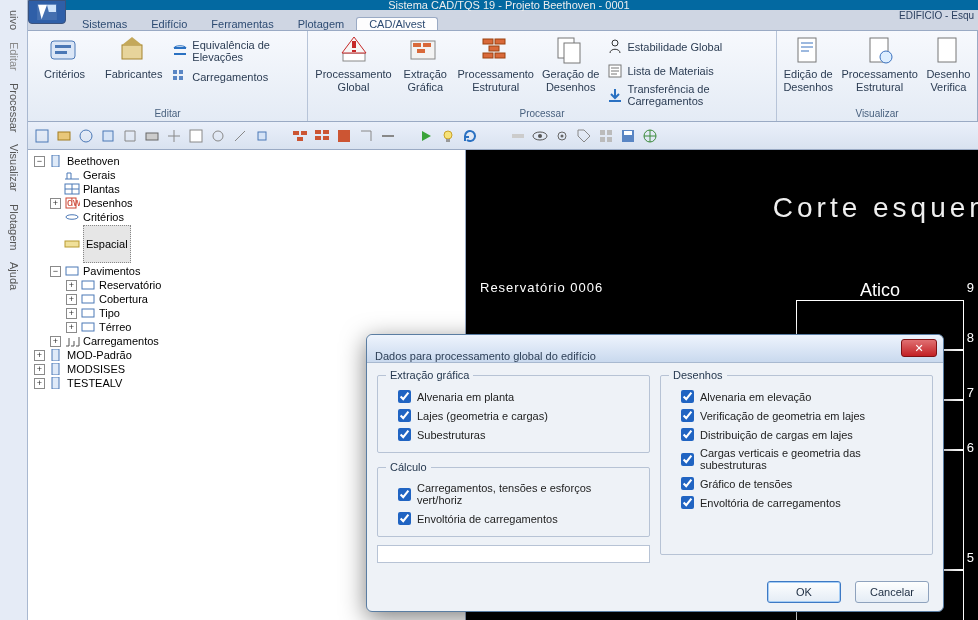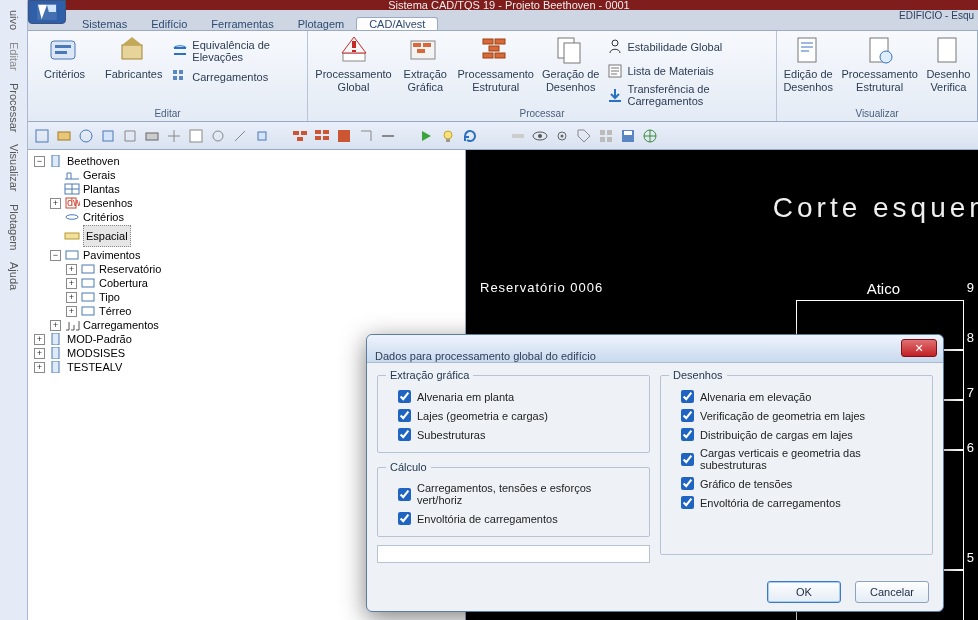--- a/index.html
+++ b/index.html
@@ -1,21 +1,21 @@
 <!DOCTYPE html>
 <html><head>
 <meta charset="utf-8">
 <style>
 * { margin: 0; padding: 0; box-sizing: border-box; font-family: "Segoe UI", Tahoma, sans-serif; font-size: 11px; }
 body { width: 978px; height: 620px; background: #cfd6e3; overflow: hidden; position: relative; }
 
 .vbar { position: absolute; left: 0; top: 0; width: 28px; height: 100%; background: #e5ebf6; border-right: 1px solid #a9b8d0; display: flex; flex-direction: column; align-items: center; padding-top: 4px; }
 .vbar span { writing-mode: vertical-rl; text-orientation: mixed; color: #555; padding: 6px 0; cursor: default; }
 
-.titlebar { position: absolute; left: 40px; top: 0; right: 0; height: 10px; background: #7f1d1d; color: #eee; display: flex; align-items: center; justify-content: center; font-size: 10px; }
+.titlebar { position: absolute; left: 40px; top: 0; right: 0; height: 10px; background: #0369a1; color: #eee; display: flex; align-items: center; justify-content: center; font-size: 10px; }
 .corner-icon { position: absolute; top: 0; left: 28px; width: 38px; height: 24px; background: #2f5fa8; border: 1px solid #3a527d; border-radius: 0 0 4px 4px; display: flex; align-items: center; justify-content: center; }
 .corner-icon svg { width: 22px; height: 18px; }
 
 .ribbon-row { position: absolute; left: 70px; top: 8px; right: 0; height: 22px; display: flex; align-items: flex-end; }
 .tab { padding: 0 12px; color: #2d4b72; cursor: pointer; }
 .tab.active { background: #fdfdfe; border: 1px solid #9aaac4; border-bottom: none; border-radius: 3px 3px 0 0; }
 .right-title { position: absolute; right: 4px; top: 10px; color: #2b4060; font-size: 10px; }
 
 .ribbon { position: absolute; left: 28px; top: 30px; right: 0; height: 92px; background: linear-gradient(#f7f9fd,#e4ebf5); border: 1px solid #9aaac4; border-left: none; display: flex; }
 .group { border-right: 1px solid #b7c4d8; padding: 4px 6px 0 6px; display: flex; flex-direction: column; justify-content: flex-start; position: relative; }
@@ -27,29 +27,29 @@
 .small { display: flex; align-items: center; gap: 4px; cursor: pointer; color: #2b3c53; height: 20px; }
 .small .ico { width: 16px; height: 16px; display: inline-block; }
 
 .qat { position: absolute; left: 28px; top: 122px; right: 0; height: 28px; background: linear-gradient(#eaf0fa,#d9e2f0); border-bottom: 1px solid #9aaac4; display: flex; align-items: center; gap: 6px; padding-left: 6px; }
 .qat .ico { width: 16px; height: 16px; cursor: pointer; }
 
 .tree { position: absolute; left: 28px; top: 150px; width: 438px; bottom: 0; background: #fff; border-right: 1px solid #9aaac4; overflow: auto; padding: 4px 2px; }
 .tree ul { list-style: none; padding-left: 16px; }
 .tree > ul { padding-left: 2px; }
 .tree li { padding: 1px 0 1px 2px; display: flex; align-items: center; gap: 3px; color: #000; white-space: nowrap; }
-.tree li.sel > .label { background: #e6e6e6; border: 1px dotted #888; padding: 4px 2px; }
+.tree li.sel > .label { background: #e6e6e6; border: 1px dotted #888; padding: 12px 2px; }
 .tree .tw { width: 11px; height: 11px; border: 1px solid #8a8a8a; display: inline-flex; align-items: center; justify-content: center; font-size: 9px; line-height: 9px; color: #333; background: #fff; cursor: pointer; }
 .tree .sp { width: 11px; display: inline-block; }
 .tree .nico { width: 16px; height: 12px; display: inline-block; }
 
 .canvas { position: absolute; left: 466px; top: 150px; right: 0; bottom: 0; background: #000; color: #fff; font-family: "Courier New", monospace; font-size: 18px; overflow: hidden; }
 .canvas .t1 { position: absolute; right: -50px; top: 42px; font-size: 28px; letter-spacing: 4px; color: #efefef; }
 .canvas .t2 { position: absolute; left: 14px; top: 130px; font-size: 13px; letter-spacing: 1px; }
-.canvas .t3 { position: absolute; right: 78px; top: 130px; font-size: 15px; }
+.canvas .t3 { position: absolute; right: 78px; top: 130px; font-size: 18px; }
 .canvas .num { position: absolute; right: 4px; font-size: 13px; }
 .canvas .box { position: absolute; border: 1px solid #fff; left: 330px; right: 14px; }
 
 .dialog { position: absolute; left: 366px; top: 334px; width: 578px; height: 278px; background: #eef2f7; border: 1px solid #5a7da2; border-radius: 6px; box-shadow: 0 6px 24px rgba(0,0,0,.5); }
 .dlg-title { height: 28px; background: linear-gradient(#eef4fd,#c9d9ee); border-radius: 6px 6px 0 0; display: flex; align-items: flex-end; padding: 0 8px; color: #2c3e55; border-bottom: 1px solid #a8b9d0; position: relative; }
 .dlg-close { position: absolute; right: 6px; top: 4px; width: 36px; height: 18px; background: linear-gradient(#e07072,#c22024); border: 1px solid #7e1114; border-radius: 3px; color: #fff; display: flex; align-items: center; justify-content: center; font-size: 11px; cursor: pointer; }
 .dlg-body { display: flex; gap: 10px; padding: 6px 10px; }
 .col { flex: 1; display: flex; flex-direction: column; gap: 8px; }
 fieldset { border: 1px solid #b7c3d5; border-radius: 2px; padding: 6px 8px 8px 8px; }
 legend { color: #25384f; padding: 0 4px; }

